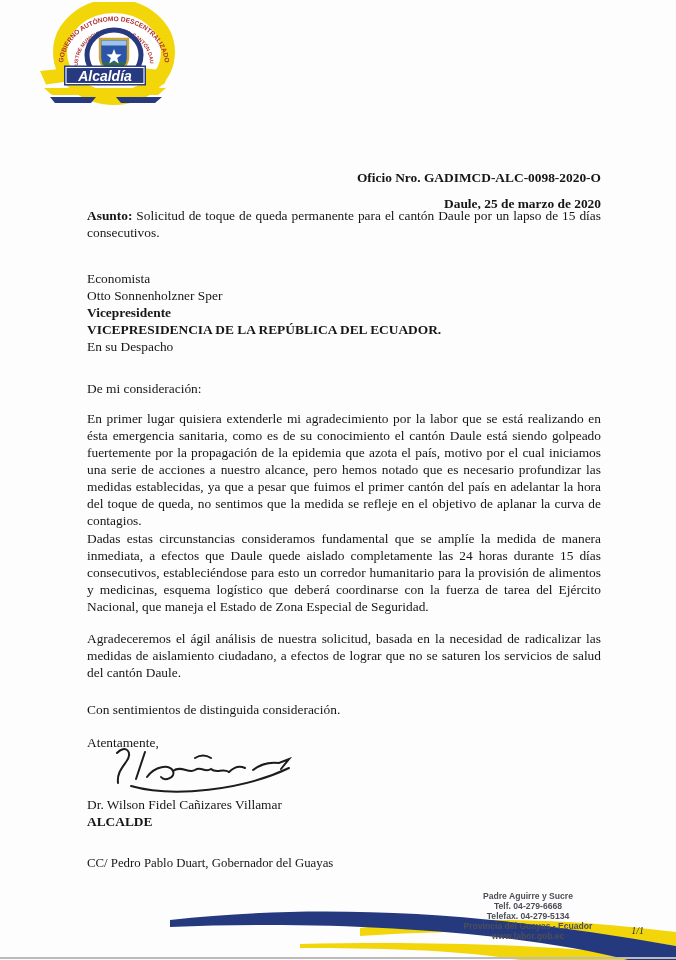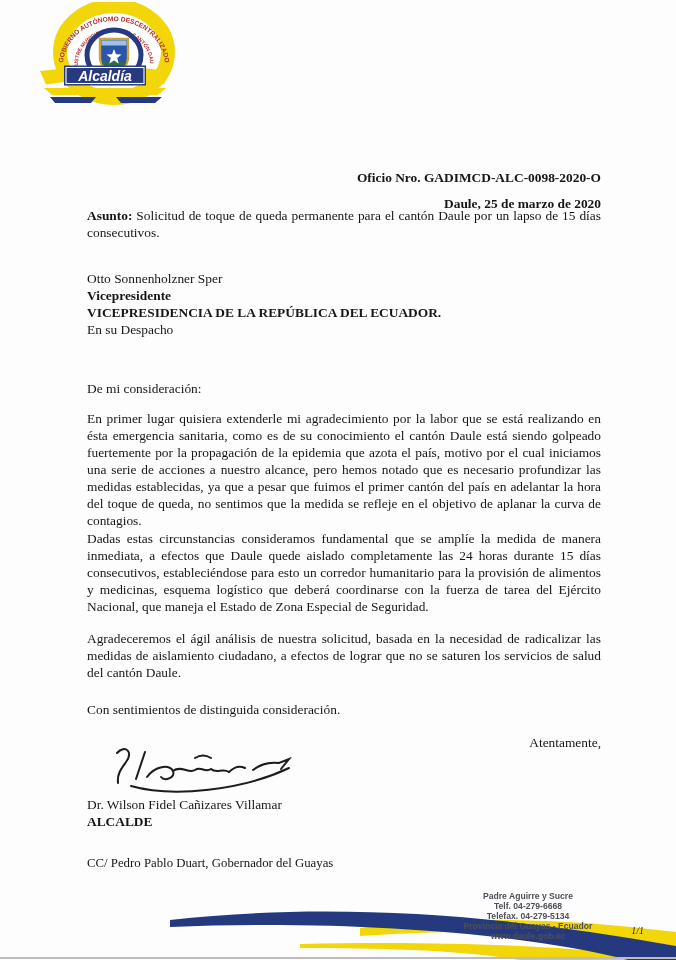--- a/index.html
+++ b/index.html
@@ -85,34 +85,35 @@
 
   <div class="abs bodycol right-bold" style="top:134px;">Oficio Nro. GADIMCD-ALC-0098-2020-O</div>
   <div class="abs bodycol right-bold" style="top:160px;">Daule, 25 de marzo de 2020</div>
 
   <div class="abs bodycol just" style="top:207px;">
     <span class="b">Asunto:</span>
     <span>Solicitud de toque de queda permanente para el cantón Daule por un lapso de 15 días consecutivos.</span>
   </div>
 
   <div class="abs bodycol" style="top:270px;">
+    <div>Economista</div>
     <div>Otto Sonnenholzner Sper</div>
     <div class="b">Vicepresidente</div>
     <div class="b">VICEPRESIDENCIA DE LA REPÚBLICA DEL ECUADOR.</div>
     <div>En su Despacho</div>
   </div>
 
   <div class="abs bodycol" style="top:380px;">De mi consideración:</div>
 
   <div class="abs bodycol just" style="top:410px;">En primer lugar quisiera extenderle mi agradecimiento por la labor que se está realizando en ésta emergencia sanitaria, como es de su conocimiento el cantón Daule está siendo golpeado fuertemente por la propagación de la epidemia que azota el país, motivo por el cual iniciamos una serie de acciones a nuestro alcance, pero hemos notado que es necesario profundizar las medidas establecidas, ya que a pesar que fuimos el primer cantón del país en adelantar la hora del toque de queda, no sentimos que la medida se refleje en el objetivo de aplanar la curva de contagios.</div>
   <div class="abs bodycol just" style="top:530px;">Dadas estas circunstancias consideramos fundamental que se amplíe la medida de manera inmediata, a efectos que Daule quede aislado completamente las 24 horas durante 15 días consecutivos, estableciéndose para esto un corredor humanitario para la provisión de alimentos y medicinas, esquema logístico que deberá coordinarse con la fuerza de tarea del Ejército Nacional, que maneja el Estado de Zona Especial de Seguridad.</div>
   <div class="abs bodycol just" style="top:630px;">Agradeceremos el ágil análisis de nuestra solicitud, basada en la necesidad de radicalizar las medidas de aislamiento ciudadano, a efectos de lograr que no se saturen los servicios de salud del cantón Daule.</div>
 
   <div class="abs bodycol" style="top:701px;">Con sentimientos de distinguida consideración.</div>
-  <div class="abs bodycol" style="top:734px;text-align:right;">Atentamente,</div>
+  <div class="abs bodycol" style="top:734px;">Atentamente,</div>
 
   <svg class="abs signature" viewBox="0 0 200 54" aria-hidden="true">
     <g fill="none" stroke="#1c1c1c" stroke-width="2" stroke-linecap="round">
       <path d="M14,9 c8,-9 17,-1 9,9 c-5,7 -9,12 -8,21"></path>
       <path d="M33,35 L42,8"></path>
       <path d="M28,42 C70,54 140,46 186,24"></path>
       <path d="M44,33 C52,22 66,20 70,27 C73,33 62,38 58,33"></path>
       <path d="M70,27 C78,21 86,30 92,26 C98,22 102,29 108,25 C113,30 120,24 126,28"></path>
       <path d="M92,14 q8,-5 16,0"></path>
       <path d="M126,28 q8,-8 16,-4"></path>
@@ -131,20 +132,20 @@
     <path d="M 360,40 C 480,26 580,32 676,44 L 676,58 C 580,42 480,40 360,48 Z" fill="#f2d60a"></path>
     <path d="M 300,56 C 460,52 600,60 676,72 L 520,72 C 460,62 380,60 300,60 Z" fill="#f2d60a"></path>
     <path d="M 170,32 C 330,14 500,26 676,58 L 676,72 L 628,72 C 520,44 340,32 170,39 Z" fill="#253a7e"></path>
   </svg>
 
   <div class="abs footer-contact">
     <div>Padre Aguirre y Sucre</div>
     <div>Telf. 04-279-6668</div>
     <div>Telefax. 04-279-5134</div>
     <div>Provincia del Guayas - Ecuador</div>
-    <div>www.daule.gob.ec</div>
+    <div>www.labor.gob.ec</div>
   </div>
 
   <div class="abs page-num">1/1</div>
   <div class="abs quipux">Documento generado por Quipux Producción</div>
   <div class="abs bottom-edge"></div>
 
 </div>
 
 </body></html>

